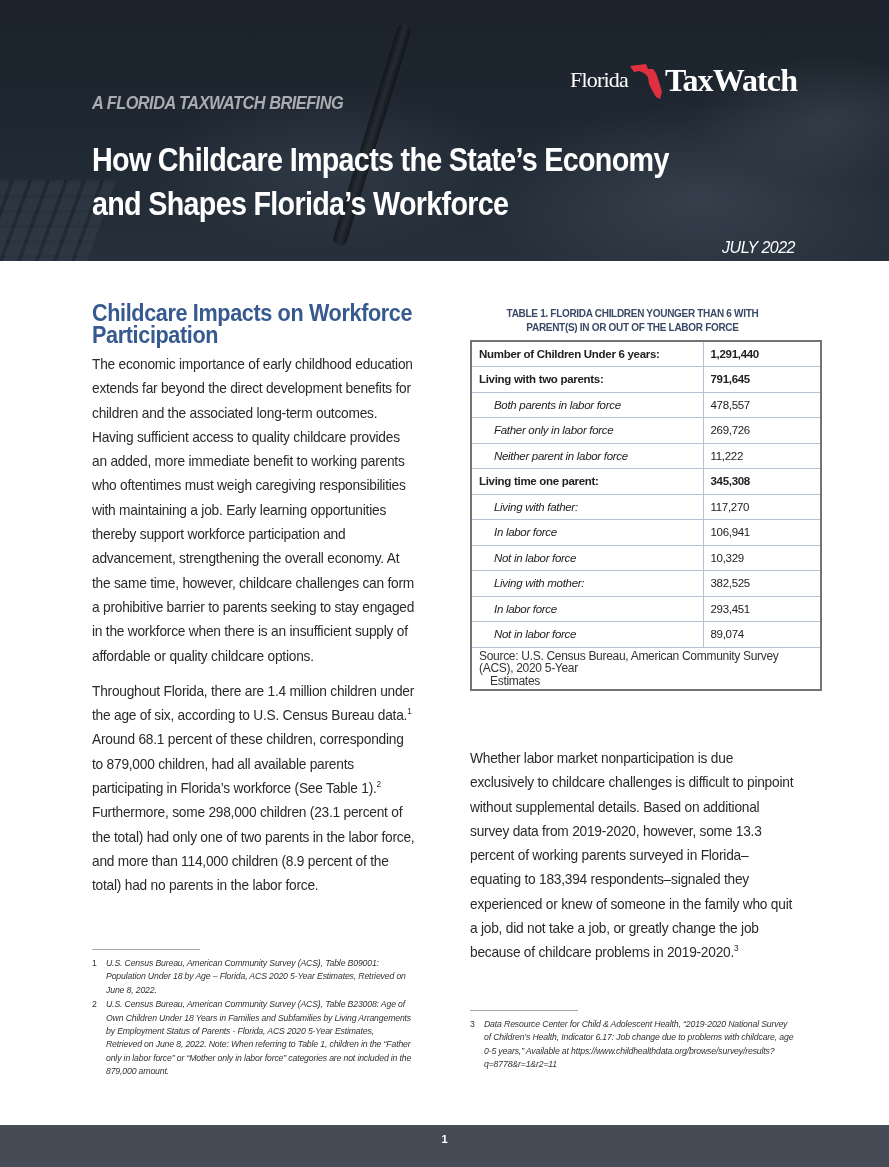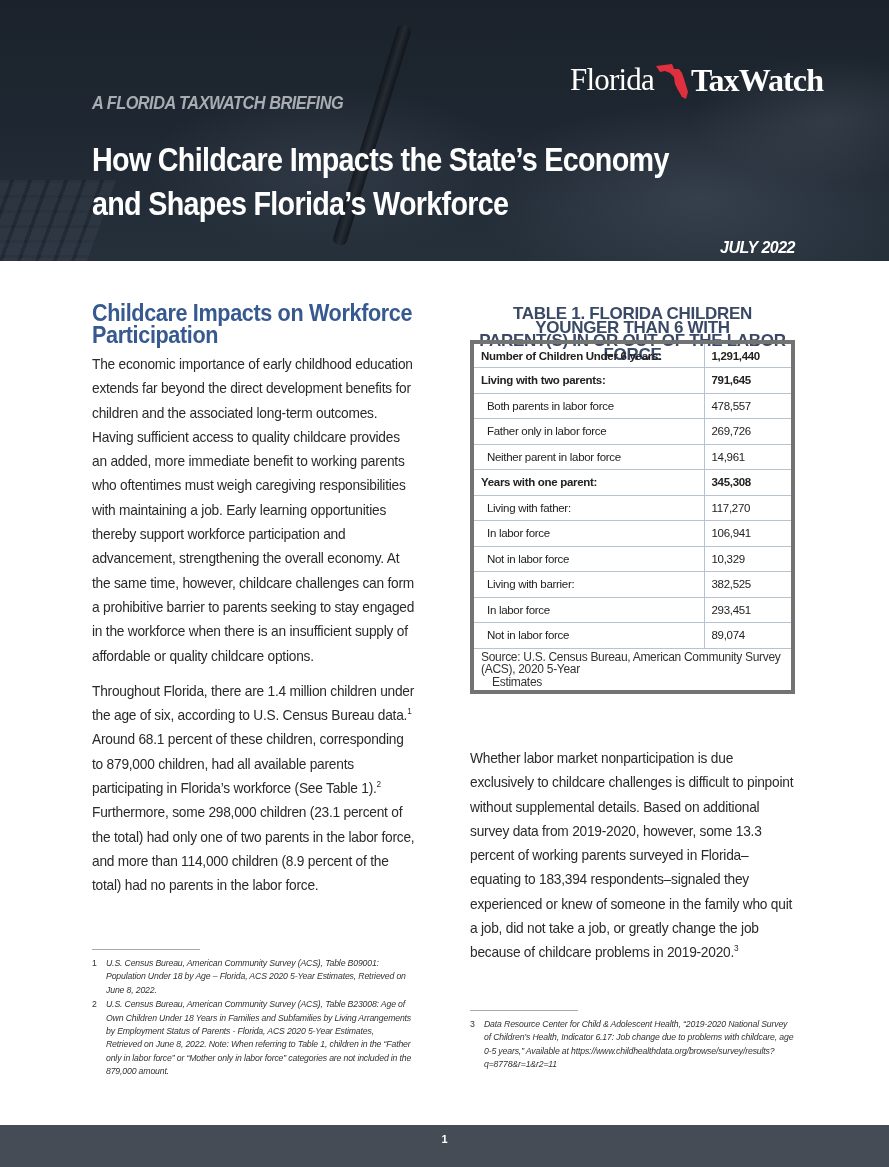--- a/index.html
+++ b/index.html
@@ -33,28 +33,28 @@
     font-style: italic; font-weight: bold; font-size: 19px; letter-spacing: -0.6px;
     color: #a9adb2; transform: scaleX(0.86); transform-origin: left center;
   }
   .title {
     position: absolute; left: 92px; top: 138px; width: 700px;
     font-weight: bold; font-size: 33px; line-height: 44px; color: #ffffff;
     letter-spacing: -0.8px; transform: scaleX(0.87); transform-origin: left top;
   }
   .date {
     position: absolute; right: 94px; top: 239px;
-    font-style: italic; font-weight: bold; font-size: 16px; color: #ffffff;
+    font-style: italic; font-weight: normal; font-size: 16px; color: #ffffff;
     letter-spacing: -0.5px;
   }
   .logo {
     position: absolute; left: 570px; top: 58px; height: 44px;
     display: flex; align-items: center; color: #ffffff;
   }
-  .logo-florida { font-family: "Liberation Serif", serif; font-size: 31px; letter-spacing: -0.8px; }
+  .logo-florida { font-family: "Liberation Serif", serif; font-size: 22px; letter-spacing: -0.8px; }
   .logo-state { width: 34px; height: 40px; margin: 0 2px 0 1px; }
   .logo-tax { font-family: "Liberation Serif", serif; font-weight: bold; font-size: 32px; letter-spacing: -0.9px; }
 
   
   .left { position: absolute; left: 92px; top: 302px; width: 325px; }
   .h2 {
     font-weight: bold; font-size: 23.5px; line-height: 22px; color: #36598f;
     letter-spacing: -0.4px; transform: scaleX(0.92); transform-origin: left top; width: 355px;
   }
   .para {
@@ -71,33 +71,33 @@
     position: absolute; font-size: 8.7px; line-height: 13.4px; color: #333;
     letter-spacing: -0.15px;
   }
   .fn { display: flex; margin-bottom: 1px; }
   .fn-num { width: 14px; flex: 0 0 14px; }
   .fn-text { flex: 1; font-style: italic; }
 
   
   .table-caption {
     position: absolute; left: 470px; top: 307px; width: 325px; text-align: center;
-    font-weight: bold; font-size: 17px; line-height: 13.5px; color: #3a4a66; letter-spacing: -0.3px;
+    font-weight: bold; font-size: 10px; line-height: 13.5px; color: #3a4a66; letter-spacing: -0.3px;
   }
   table.data {
-    position: absolute; left: 470px; top: 340px; width: 325px;
-    border-collapse: collapse; border: 4px solid #737373;
+    position: absolute; left: 470px; top: 340px; width: 352px;
+    border-collapse: collapse; border: 2px solid #737373;
     font-size: 11.5px; color: #222;
   }
   table.data td {
     border: 1px solid #b8c2d6; height: 25.5px; padding: 0 0 0 7px; vertical-align: middle;
     letter-spacing: -0.3px;
   }
   table.data td.label { width: 232px; }
-  table.data td.indent { padding-left: 13px; }
+  table.data td.indent { padding-left: 22px; font-style: italic; }
   table.data tr.bold td { font-weight: bold; }
   table.data td.source { font-size: 12px; line-height: 12.5px; height: 34px; padding: 2px 6px 2px 7px; color: #333; }
   .source .cont { padding-left: 11px; display: block; }
 
   
   .right-para { position: absolute; left: 470px; top: 746px; }
 
   
   .bottom-bar {
     position: absolute; left: 0; top: 1125px; width: 889px; height: 42px; background: #454c55;
@@ -169,40 +169,40 @@
     <tr>
       <td class="label indent">Both parents in labor force</td>
       <td>478,557</td>
     </tr>
     <tr>
       <td class="label indent">Father only in labor force</td>
       <td>269,726</td>
     </tr>
     <tr>
       <td class="label indent">Neither parent in labor force</td>
-      <td>14,961</td>
+      <td>11,222</td>
     </tr>
     <tr class="bold">
-      <td class="label">Years with one parent:</td>
+      <td class="label">Living time one parent:</td>
       <td>345,308</td>
     </tr>
     <tr>
       <td class="label indent">Living with father:</td>
       <td>117,270</td>
     </tr>
     <tr>
       <td class="label indent">In labor force</td>
       <td>106,941</td>
     </tr>
     <tr>
       <td class="label indent">Not in labor force</td>
       <td>10,329</td>
     </tr>
     <tr>
-      <td class="label indent">Living with barrier:</td>
+      <td class="label indent">Living with mother:</td>
       <td>382,525</td>
     </tr>
     <tr>
       <td class="label indent">In labor force</td>
       <td>293,451</td>
     </tr>
     <tr>
       <td class="label indent">Not in labor force</td>
       <td>89,074</td>
     </tr>

